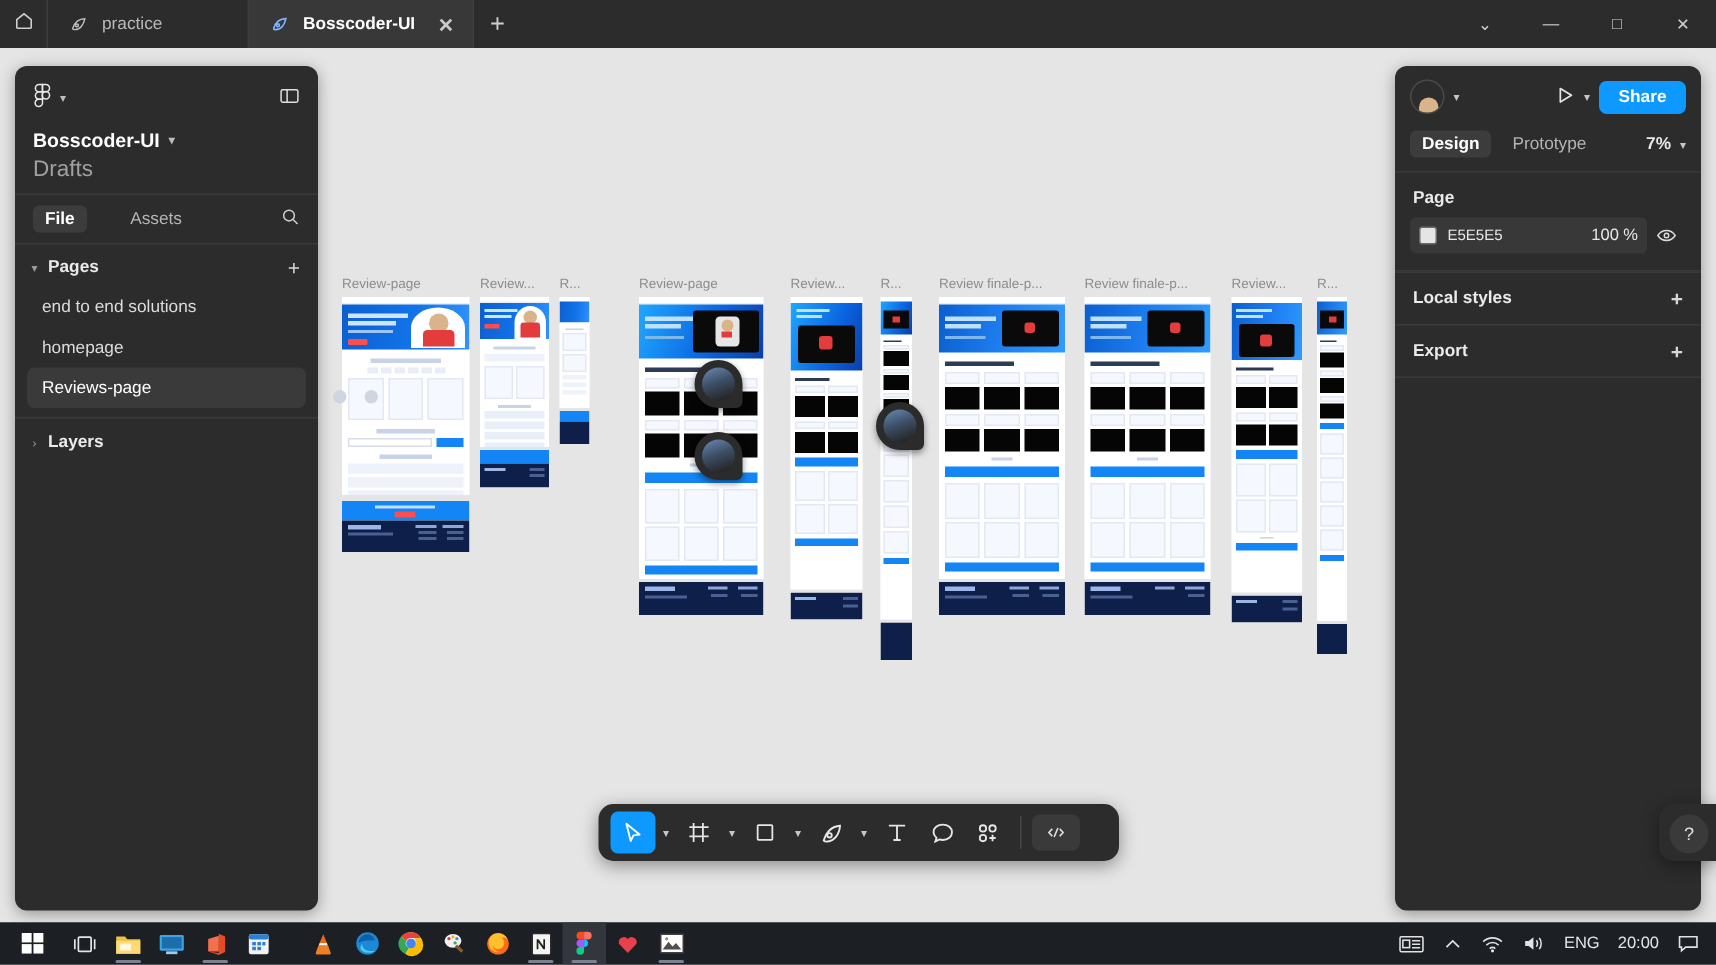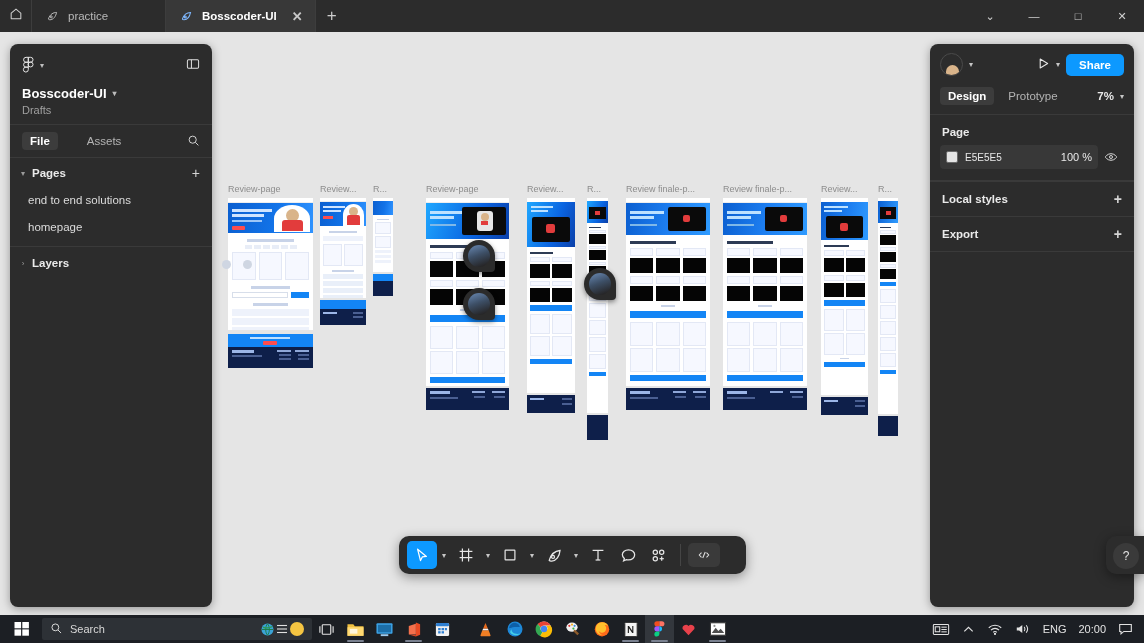--- a/index.html
+++ b/index.html
@@ -55,21 +55,21 @@
     box-shadow:0 2px 10px rgba(0,0,0,.35);
     color:#e8e8e8; font-size:11.5px; overflow:hidden;
     display:flex; flex-direction:column;
   }
   .lp-top { padding:10px 12px 8px 12px; }
   .lp-row1 { display:flex; align-items:center; justify-content:space-between; height:22px;}
   .lp-logo { display:flex; align-items:center; gap:5px; cursor:pointer; }
   .lp-chev { color:#bdbdbd; font-size:8px; }
   .lp-panelicon { cursor:pointer; }
   .lp-filename { margin-top:10px; display:flex; align-items:center; gap:6px; font-size:13px; font-weight:bold; color:#fff; }
-  .lp-drafts { margin-top:3px; font-size:11px; color:#a0a0a0; }
+  .lp-drafts { margin-top:3px; font-size:15px; color:#a0a0a0; }
   .lp-div { height:1px; background:#3a3a3a; }
   .lp-tabs { display:flex; align-items:center; padding:7px 12px; gap:21px; }
   .lp-tab { padding:3px 8px; border-radius:4px; cursor:pointer; color:#b4b4b4; font-size:11.5px;}
   .lp-tab.sel { background:#3c3c3c; color:#fff; font-weight:bold; }
   .lp-search { margin-left:auto; cursor:pointer; }
   .lp-sec { display:flex; align-items:center; padding:8px 12px 6px 8px; gap:4px; }
   .lp-caret { color:#9a9a9a; font-size:8px; width:10px; text-align:center; }
   .lp-sec-title { font-weight:bold; color:#eaeaea; font-size:11.5px; }
   .lp-plus { margin-left:auto; color:#d6d6d6; font-size:14px; line-height:1; cursor:pointer; }
   .pages { padding:0 8px 6px 8px; }
@@ -742,20 +742,21 @@
 
     <div class="lp-sec">
       <span class="lp-caret">▾</span>
       <span class="lp-sec-title">Pages</span>
       <span class="lp-plus">+</span>
     </div>
 
     <div class="pages">
       <div class="page-item">end to end solutions</div>
       <div class="page-item">homepage</div>
+      <div class="page-item sel">Reviews-page</div>
     </div>
 
     <div class="lp-div"></div>
 
     <div class="lp-layers">
       <span class="lp-caret">›</span>
       <span class="lp-sec-title">Layers</span>
     </div>
   </div>
 
@@ -903,42 +904,20 @@
   <div class="taskbar">
     <div class="tb-start">
       <svg width="16" height="16" viewBox="0 0 16 16">
         <rect x="0.5" y="1" width="6.6" height="6.3" fill="#ffffff"></rect>
         <rect x="8.3" y="1" width="6.6" height="6.3" fill="#ffffff"></rect>
         <rect x="0.5" y="8.4" width="6.6" height="6.3" fill="#ffffff"></rect>
         <rect x="8.3" y="8.4" width="6.6" height="6.3" fill="#ffffff"></rect>
       </svg>
     </div>
 
-    <div class="tb-search">
-      <span>
-        <svg width="13" height="13" viewBox="0 0 16 16" fill="none" stroke="#dcdcdc" stroke-width="1.2">
-          <circle cx="6.6" cy="6.6" r="4.2"></circle>
-            <line x1="9.8" y1="9.8" x2="13.6" y2="13.6"></line>
-        </svg>
-      </span>
-      <span>Search</span>
-      <span style="margin-left:auto;display:flex;align-items:center;gap:1px">
-        <svg width="15" height="15" viewBox="0 0 16 16">
-            <circle cx="8" cy="8" r="6.4" fill="#3ba3d6"></circle>
-            <path d="M2 8h12M8 2c2.6 2.6 2.6 9.4 0 12M8 2c-2.6 2.6-2.6 9.4 0 12" stroke="#1c7c4a" fill="none" stroke-width="1"></path>
-            <path d="M3.2 5.5c2.5 1.2 7 .7 9.6-.6" stroke="#2e9b55" fill="none" stroke-width="1.6"></path>
-          </svg>
-        <svg width="12" height="12" viewBox="0 0 12 12" stroke="#e0e0e0" stroke-width="1.1">
-            <line x1="1" y1="2.5" x2="11" y2="2.5"></line>
-            <line x1="1" y1="6" x2="11" y2="6"></line>
-            <line x1="1" y1="9.5" x2="11" y2="9.5"></line>
-          </svg>
-        <span style="width:14px;height:14px;border-radius:50%;background:#f5c542;display:inline-block;margin-left:1px"></span>
-      </span>
-    </div>
 
     <div class="tb-icon">
       <svg width="17" height="17" viewBox="0 0 18 18" fill="none" stroke="#e4e4e4" stroke-width="1.2">
         <rect x="4.5" y="4" width="9" height="10" rx="0.8"></rect>
           <line x1="2" y1="5.5" x2="2" y2="12.5"></line>
           <line x1="16" y1="5.5" x2="16" y2="12.5"></line>
       </svg>
     </div>
 
     <div class="tb-icon open">

